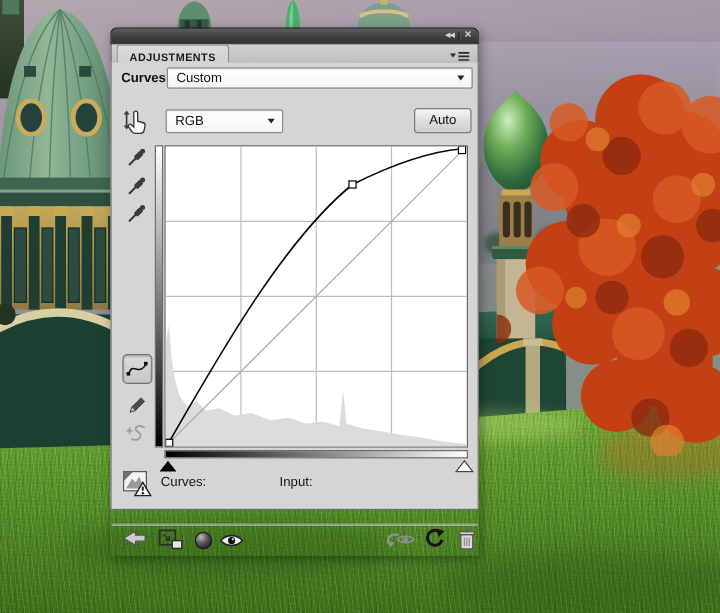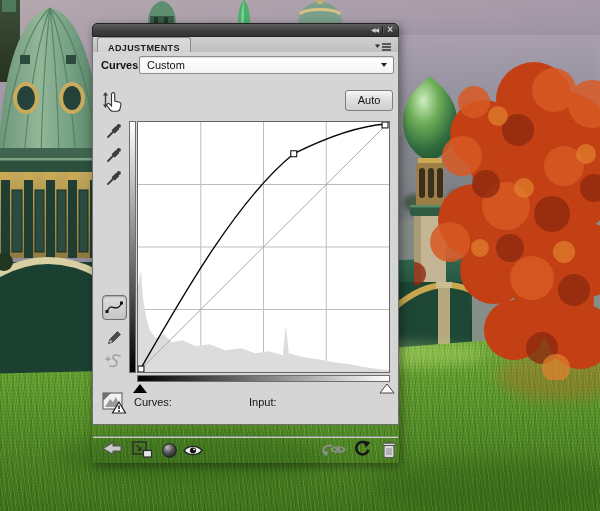--- a/index.html
+++ b/index.html
@@ -88,21 +88,21 @@
   .hgrad { position:absolute; left:44px; top:323px; width:253px; height:7px;
     background:linear-gradient(to right,#000,#fff); border:1px solid #6e6e6e; }
   .sliders { position:absolute; left:38px; top:331px; }
   .toolbtn { position:absolute; left:9px; top:243px; width:25px; height:25px;
     border:1px solid #6f6f6f; border-radius:4px; background:linear-gradient(#dedede,#c6c6c6);
     box-shadow:inset 0 1px 2px rgba(0,0,0,.28); }
   .pencil { position:absolute; left:12px; top:276px; }
   .smooth { position:absolute; left:9px; top:299px; }
   .histicon { position:absolute; left:9px; top:339px; }
   .io-lbl { position:absolute; top:344px; color:#161616; }
-  .io-out { left:41px; } .io-in { left:140px;margin-left:16px; }
+  .io-out { left:41px; } .io-in { left:140px; }
   .fsep { position:absolute; left:0; right:0; top:384px; height:1px; background:#8e8e8e;
     box-shadow:0 1px 0 rgba(255,255,255,.65); }
   .ficon { position:absolute; top:388px; cursor:default; }
   .f-back{left:7px;} .f-switch{left:38px;} .f-clip{left:68px; top:390px;} .f-eye{left:90px; top:392px;}
   .f-prev{left:227px; top:391px;} .f-reset{left:260px;} .f-trash{left:288px;}
 </style>
 </head>
 <body>
 
 <div id="stage">
@@ -297,20 +297,24 @@
 
       <svg class="scrubby" width="24" height="28" viewBox="0 0 24 28">
         <g fill="#3c3c3c">
           <path d="M5.5,4 L8,7.5 L3,7.5 Z"></path>
             <path d="M5.5,20 L8,16.5 L3,16.5 Z"></path>
         </g>
         <line x1="5.5" y1="7" x2="5.5" y2="17" stroke="#3c3c3c" stroke-width="1.4"></line>
         <path d="M11.5,14 V6.2 a1.6,1.6 0 0 1 3.2,0 V13 l4.8,1.3 a1.9,1.9 0 0 1 1.4,2.1 l-.8,4.3 a3.1,3.1 0 0 1 -3.1,2.5 h-4.4 a3.1,3.1 0 0 1 -2.5,-1.3 l-3,-4.1 a1.5,1.5 0 0 1 2.3,-1.9 l2.1,2 Z" fill="#fdfdfd" stroke="#333" stroke-width="1.1"></path>
       </svg>
 
+      <div class="dd dd-channel">
+        <span class="val">RGB</span>
+        <span class="dd-arrow"></span>
+      </div>
 
       <button class="auto">Auto</button>
 
       <svg class="dropper dr1" width="16" height="17" viewBox="0 0 16 17">
         <path d="M2,15 L8,9" stroke="#3c3c3c" stroke-width="1.8" stroke-linecap="round"></path>
         <rect x="7.2" y="4.2" width="4.6" height="7" rx="1" transform="rotate(45 9.5 7.7)" fill="#3c3c3c"></rect>
         <circle cx="12.8" cy="4" r="2.1" fill="#3c3c3c"></circle>
       </svg>
       <svg class="dropper dr2" width="16" height="17" viewBox="0 0 16 17">
         <path d="M2,15 L8,9" stroke="#3c3c3c" stroke-width="1.8" stroke-linecap="round"></path>

